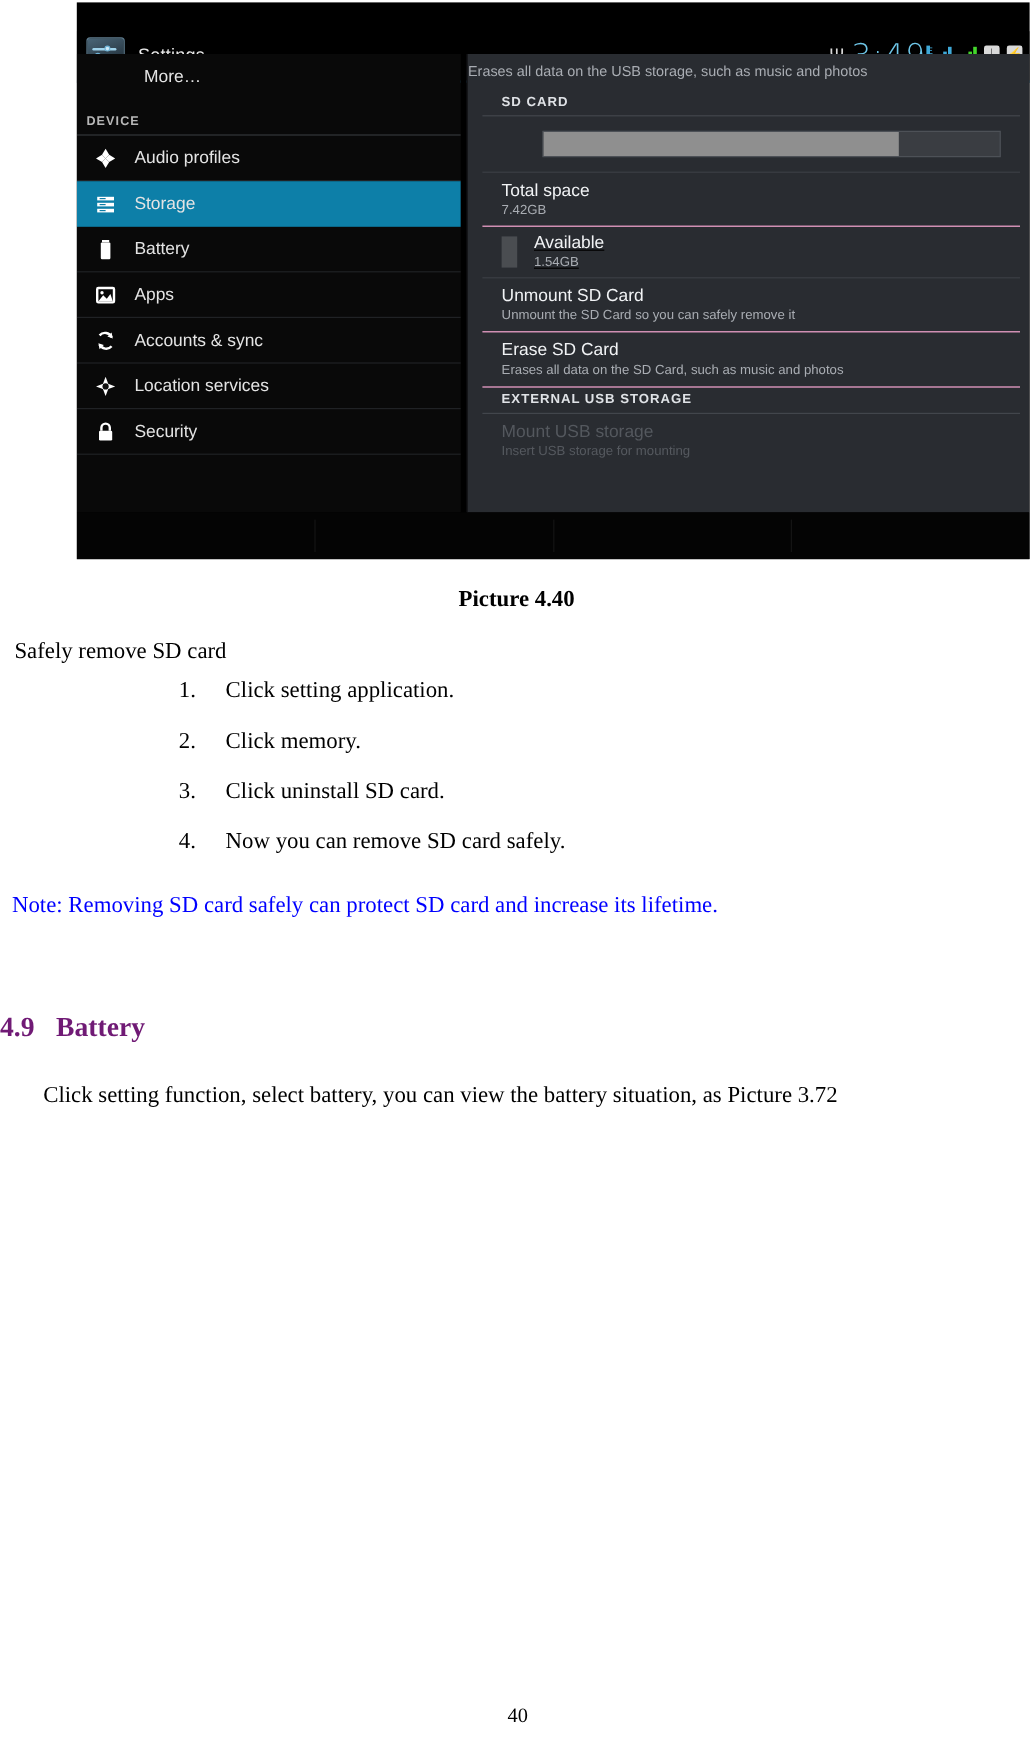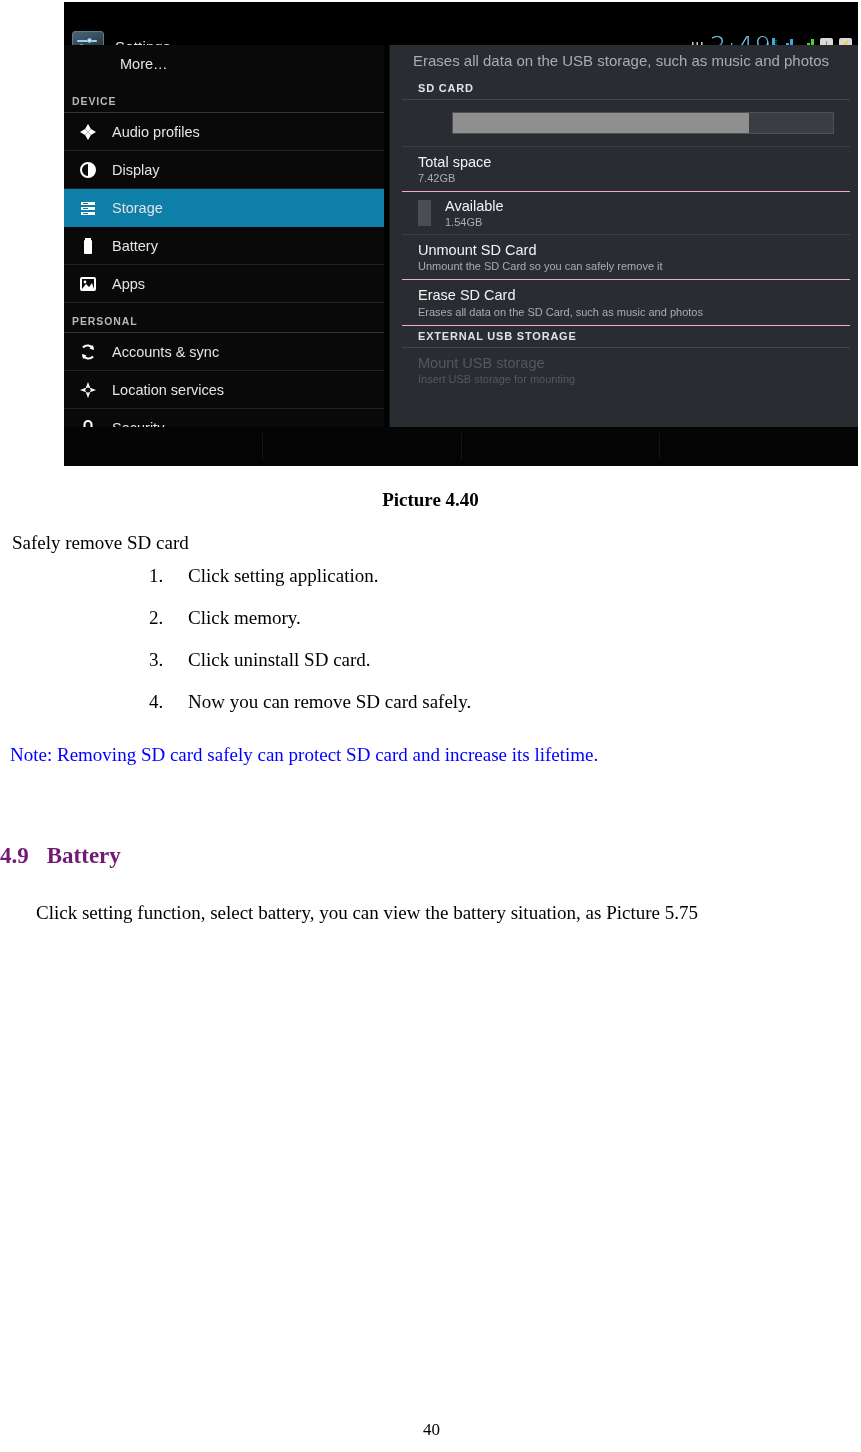--- a/index.html
+++ b/index.html
@@ -198,22 +198,22 @@
     height: 20px;
     flex: none;
     position: relative;
     color: #ffffff;
   }
   .s-ico svg { display: block; }
 
   
   .c-note {
     color: #a9adb3;
-    font-size: 15px;
-    padding: 7px 0 9px 23px;
+    font-size: 12px;
+    padding: 7px 0 9px 0;
   }
   .c-head {
     color: #dfe2e6;
     font-size: 11px;
     font-weight: bold;
     letter-spacing: .8px;
     padding: 4px 0 5px 16px;
     border-bottom: 1px solid #42464c;
     margin: 0 8px 0 12px;
   }
@@ -252,20 +252,21 @@
     margin-top: 1px;
   }
   .c-item.dim .c-title { color: #54585e; }
   .c-item.dim .c-sub { color: #55595f; }
   .c-avail {
     display: flex;
     align-items: center;
     padding: 5px 0 6px 16px;
     border-bottom: 1px solid #3b3f45;
     margin: 0 8px 0 12px;
+    text-decoration: underline;
   }
   .swatch {
     width: 13px;
     height: 26px;
     background: #4a4d51;
     flex: none;
     margin-right: 14px;
   }
 
   
@@ -403,29 +404,20 @@
                 <path d="M10 2 L13 7 L10 10 L7 7 Z"></path>
                 <path d="M18 10 L13 13 L10 10 L13 7 Z"></path>
                 <path d="M10 18 L7 13 L10 10 L13 13 Z"></path>
                 <path d="M2 10 L7 7 L10 10 L7 13 Z"></path>
               </g>
             </svg>
         </span>
         <span class="s-label">Audio profiles</span>
       </div>
 
-      <div class="s-row">
-        <span class="s-ico">
-          <svg width="20" height="20" viewBox="0 0 20 20">
-              <circle cx="10" cy="10" r="7" fill="none" stroke="#fff" stroke-width="2"></circle>
-              <path d="M10 3 A7 7 0 0 1 10 17 Z" fill="#fff"></path>
-            </svg>
-        </span>
-        <span class="s-label">Display</span>
-      </div>
 
       <div class="s-row selected" style="background: rgb(13, 127, 168);">
         <span class="s-ico">
           <svg width="20" height="20" viewBox="0 0 20 20">
               <g fill="#fff">
                 <rect x="3" y="4" width="14" height="3"></rect>
                 <rect x="3" y="9" width="14" height="3"></rect>
                 <rect x="3" y="14" width="14" height="3"></rect>
               </g>
               <g fill="#0d7fa8">
@@ -452,21 +444,20 @@
         <span class="s-ico">
           <svg width="20" height="20" viewBox="0 0 20 20">
               <rect x="3" y="4" width="14" height="12" rx="1" fill="none" stroke="#fff" stroke-width="2"></rect>
               <circle cx="7" cy="8" r="1.4" fill="#fff"></circle>
               <path d="M4 15 L8 10 L11 13 L14 9 L16 15 Z" fill="#fff"></path>
             </svg>
         </span>
         <span class="s-label">Apps</span>
       </div>
 
-      <div class="s-head">PERSONAL</div>
 
       <div class="s-row">
         <span class="s-ico">
           <svg width="20" height="20" viewBox="0 0 20 20">
               <path d="M15 7 A6 6 0 0 0 5 5.5" fill="none" stroke="#fff" stroke-width="2"></path>
               <path d="M5 13 A6 6 0 0 0 15 14.5" fill="none" stroke="#fff" stroke-width="2"></path>
               <path d="M15 3 L16 8 L11.5 6.5 Z" fill="#fff"></path>
               <path d="M5 17 L4 12 L8.5 13.5 Z" fill="#fff"></path>
             </svg>
         </span>
@@ -562,15 +553,15 @@
   <li>Click uninstall SD card.</li>
   <li>Now you can remove SD card safely.</li>
 </ol>
 
 <div class="note" style="color: rgb(0, 0, 255);">Note: Removing SD card safely can protect SD card and increase its lifetime.</div>
 
 <div class="sec-head">
   <span class="sec-num">4.9</span><span>Battery</span>
 </div>
 
-<div class="sec-body">Click setting function, select battery, you can view the battery situation, as Picture 5.75</div>
+<div class="sec-body">Click setting function, select battery, you can view the battery situation, as Picture 3.72</div>
 
 <div class="pagenum">40</div>
 
 </body></html>

